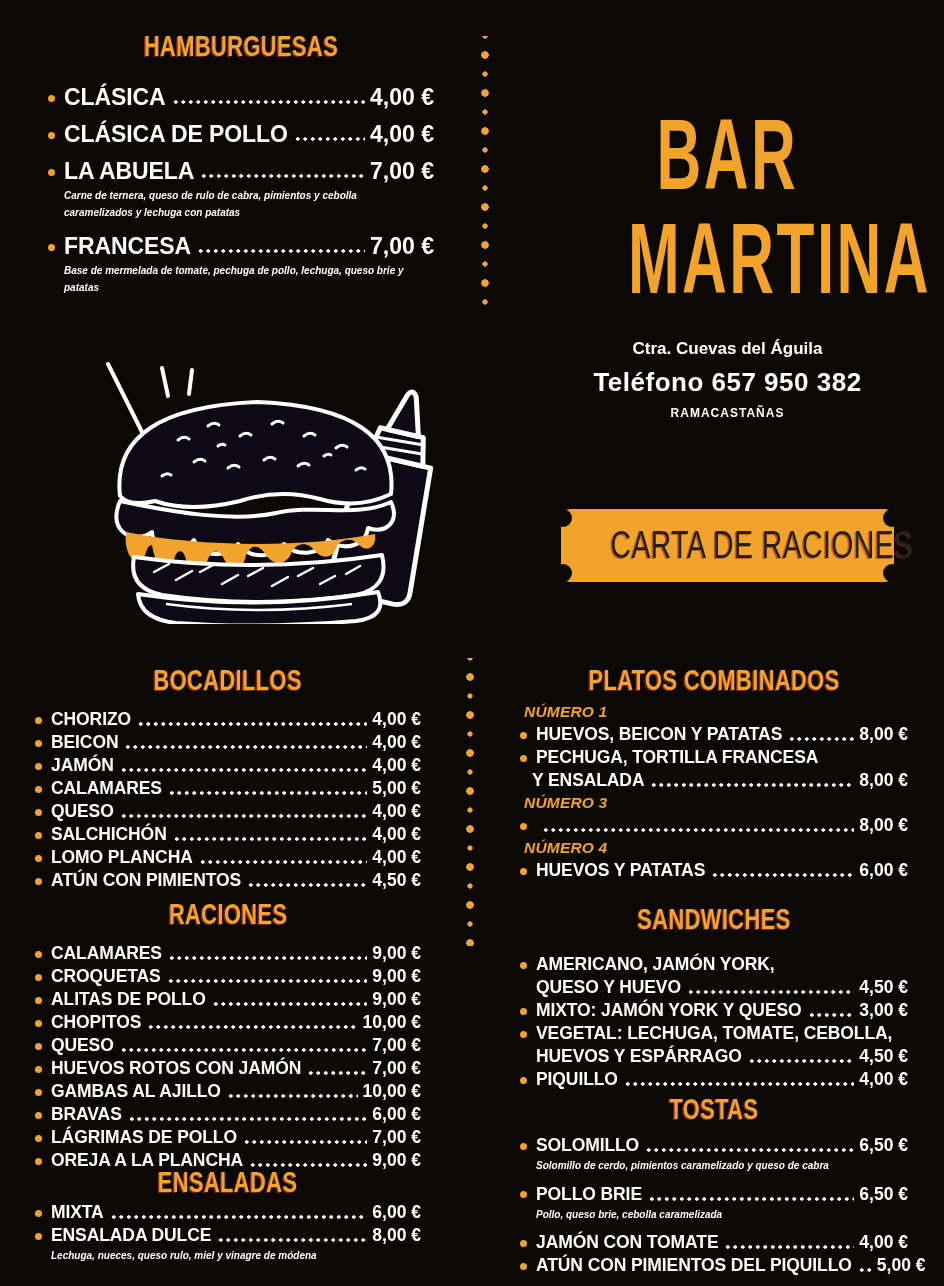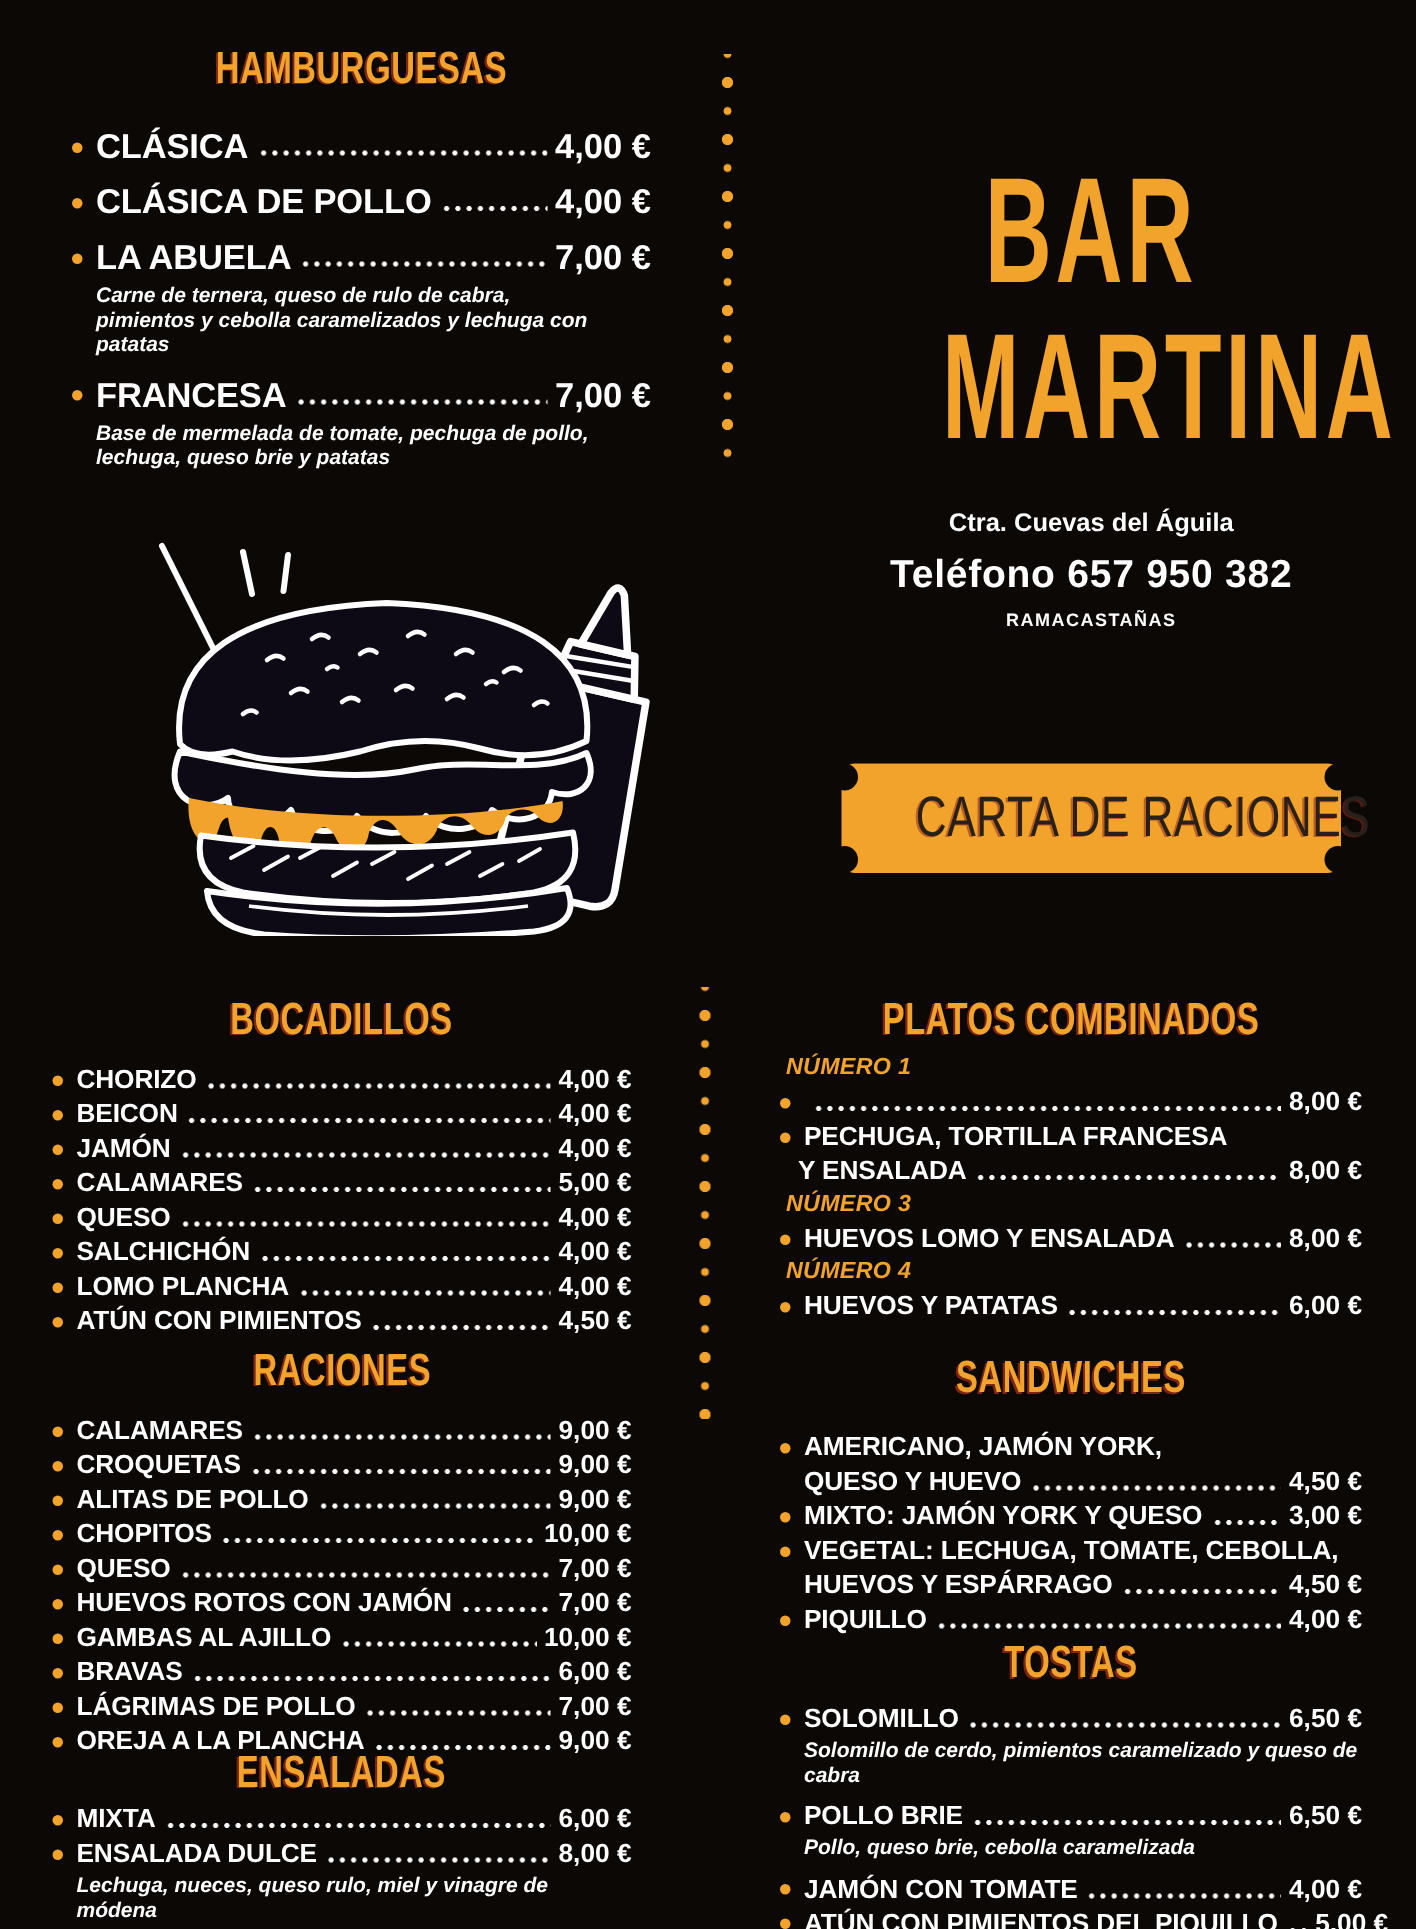--- a/index.html
+++ b/index.html
@@ -32,21 +32,21 @@
     align-self:center;margin-right:9px;margin-top:1px;}
   .iname{white-space:nowrap;letter-spacing:-0.1px;}
   .leader{
     flex:1;min-width:14px;height:6px;align-self:flex-end;margin:0 5px 4px 6px;
     background-image:radial-gradient(circle,var(--ink) 1.5px,rgba(0,0,0,0) 1.9px);
     background-size:7.5px 6px;background-repeat:repeat-x;background-position:0 100%;
   }
   .price{white-space:nowrap;}
   .row.cont{margin-left:16px;}
   .desc{
-    font-size:14px;line-height:16.5px;font-style:italic;font-weight:bold;
+    font-size:10px;line-height:16.5px;font-style:italic;font-weight:bold;
     margin:1px 0 5px 16px;max-width:345px;
   }
   .num-label{
     color:var(--accent);font-style:italic;font-weight:bold;
     font-size:15.5px;line-height:22px;margin-left:4px;letter-spacing:.2px;
   }
   
   #sec-hamburguesas{left:24px;top:30px;width:412px;padding:0 2px 0 24px;}
   #sec-hamburguesas .sec-title{margin-bottom:24px;}
   #sec-hamburguesas .row{font-size:23px;margin-bottom:14px;}
@@ -376,36 +376,36 @@
         <span class="cond">CARTA DE RACIONES</span>
       </div>
   </div>
 
   <section class="sec" id="sec-platos">
     <h2 class="sec-title"><span class="cond">PLATOS COMBINADOS</span></h2>
     <div class="items">
         <div class="num-label">NÚMERO 1</div>
         <div class="row">
           <span class="bullet"></span>
+          <span class="iname">HUEVOS, BEICON Y PATATAS</span>
           <span class="leader"></span>
           <span class="price">8,00 €</span>
         </div>
         <div class="row">
           <span class="bullet"></span>
           <span class="iname">PECHUGA, TORTILLA FRANCESA</span>
         </div>
         <div class="row cont">
           <span class="iname">Y ENSALADA</span>
           <span class="leader"></span>
           <span class="price">8,00 €</span>
         </div>
         <div class="num-label">NÚMERO 3</div>
         <div class="row">
           <span class="bullet"></span>
-          <span class="iname">HUEVOS LOMO Y ENSALADA</span>
           <span class="leader"></span>
           <span class="price">8,00 €</span>
         </div>
         <div class="num-label">NÚMERO 4</div>
         <div class="row">
           <span class="bullet"></span>
           <span class="iname">HUEVOS Y PATATAS</span>
           <span class="leader"></span>
           <span class="price">6,00 €</span>
         </div>

